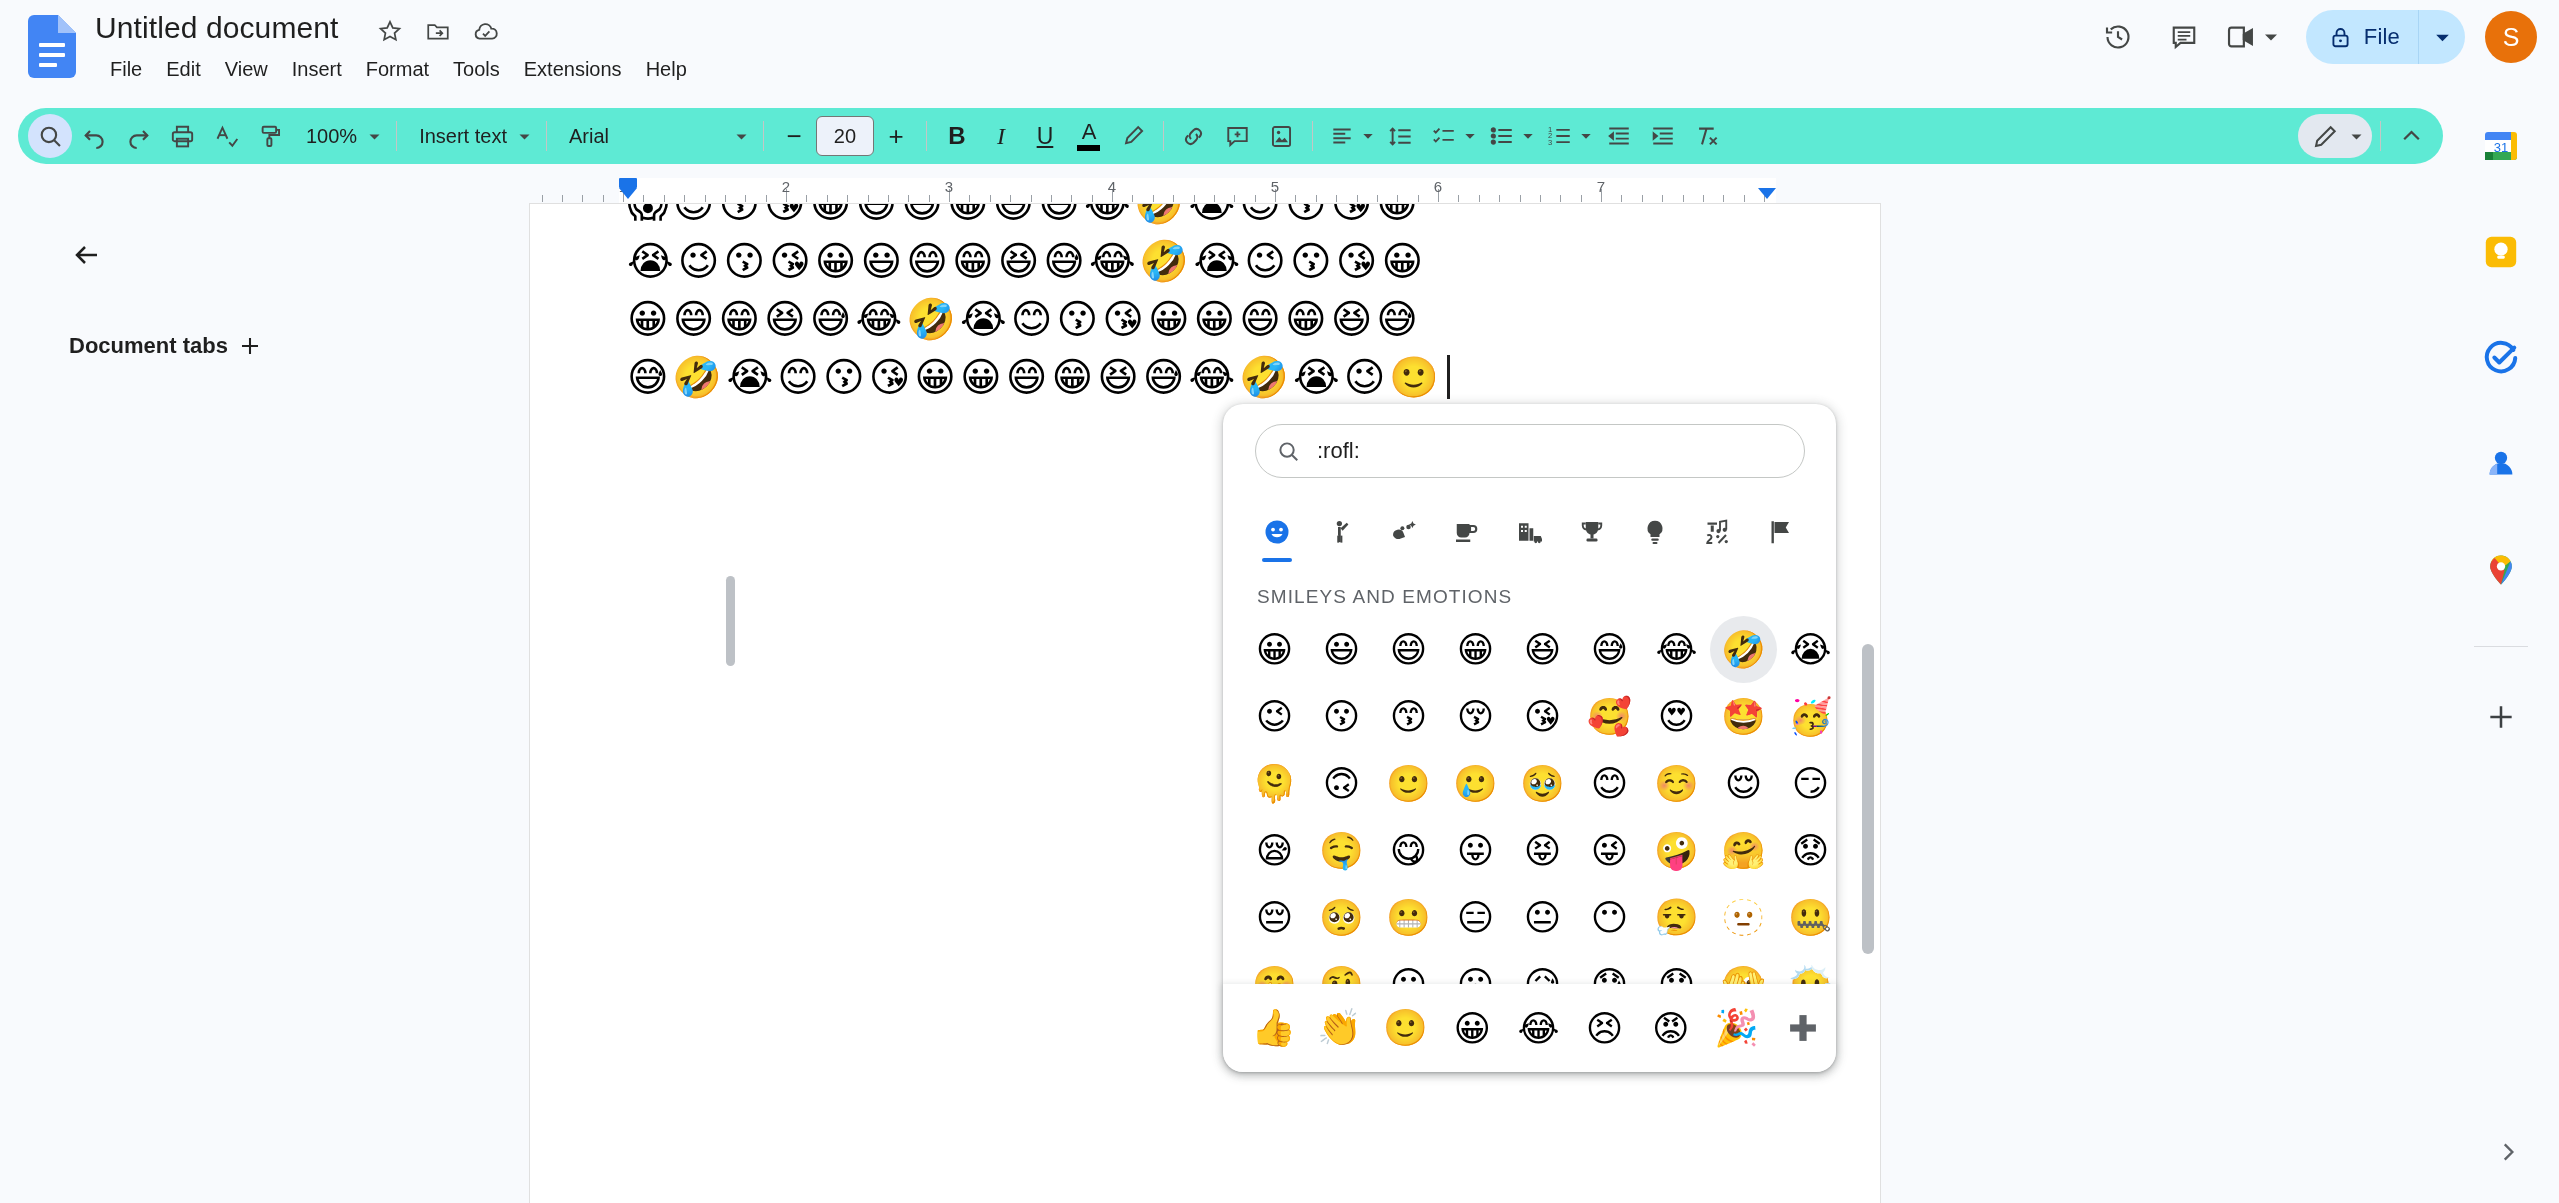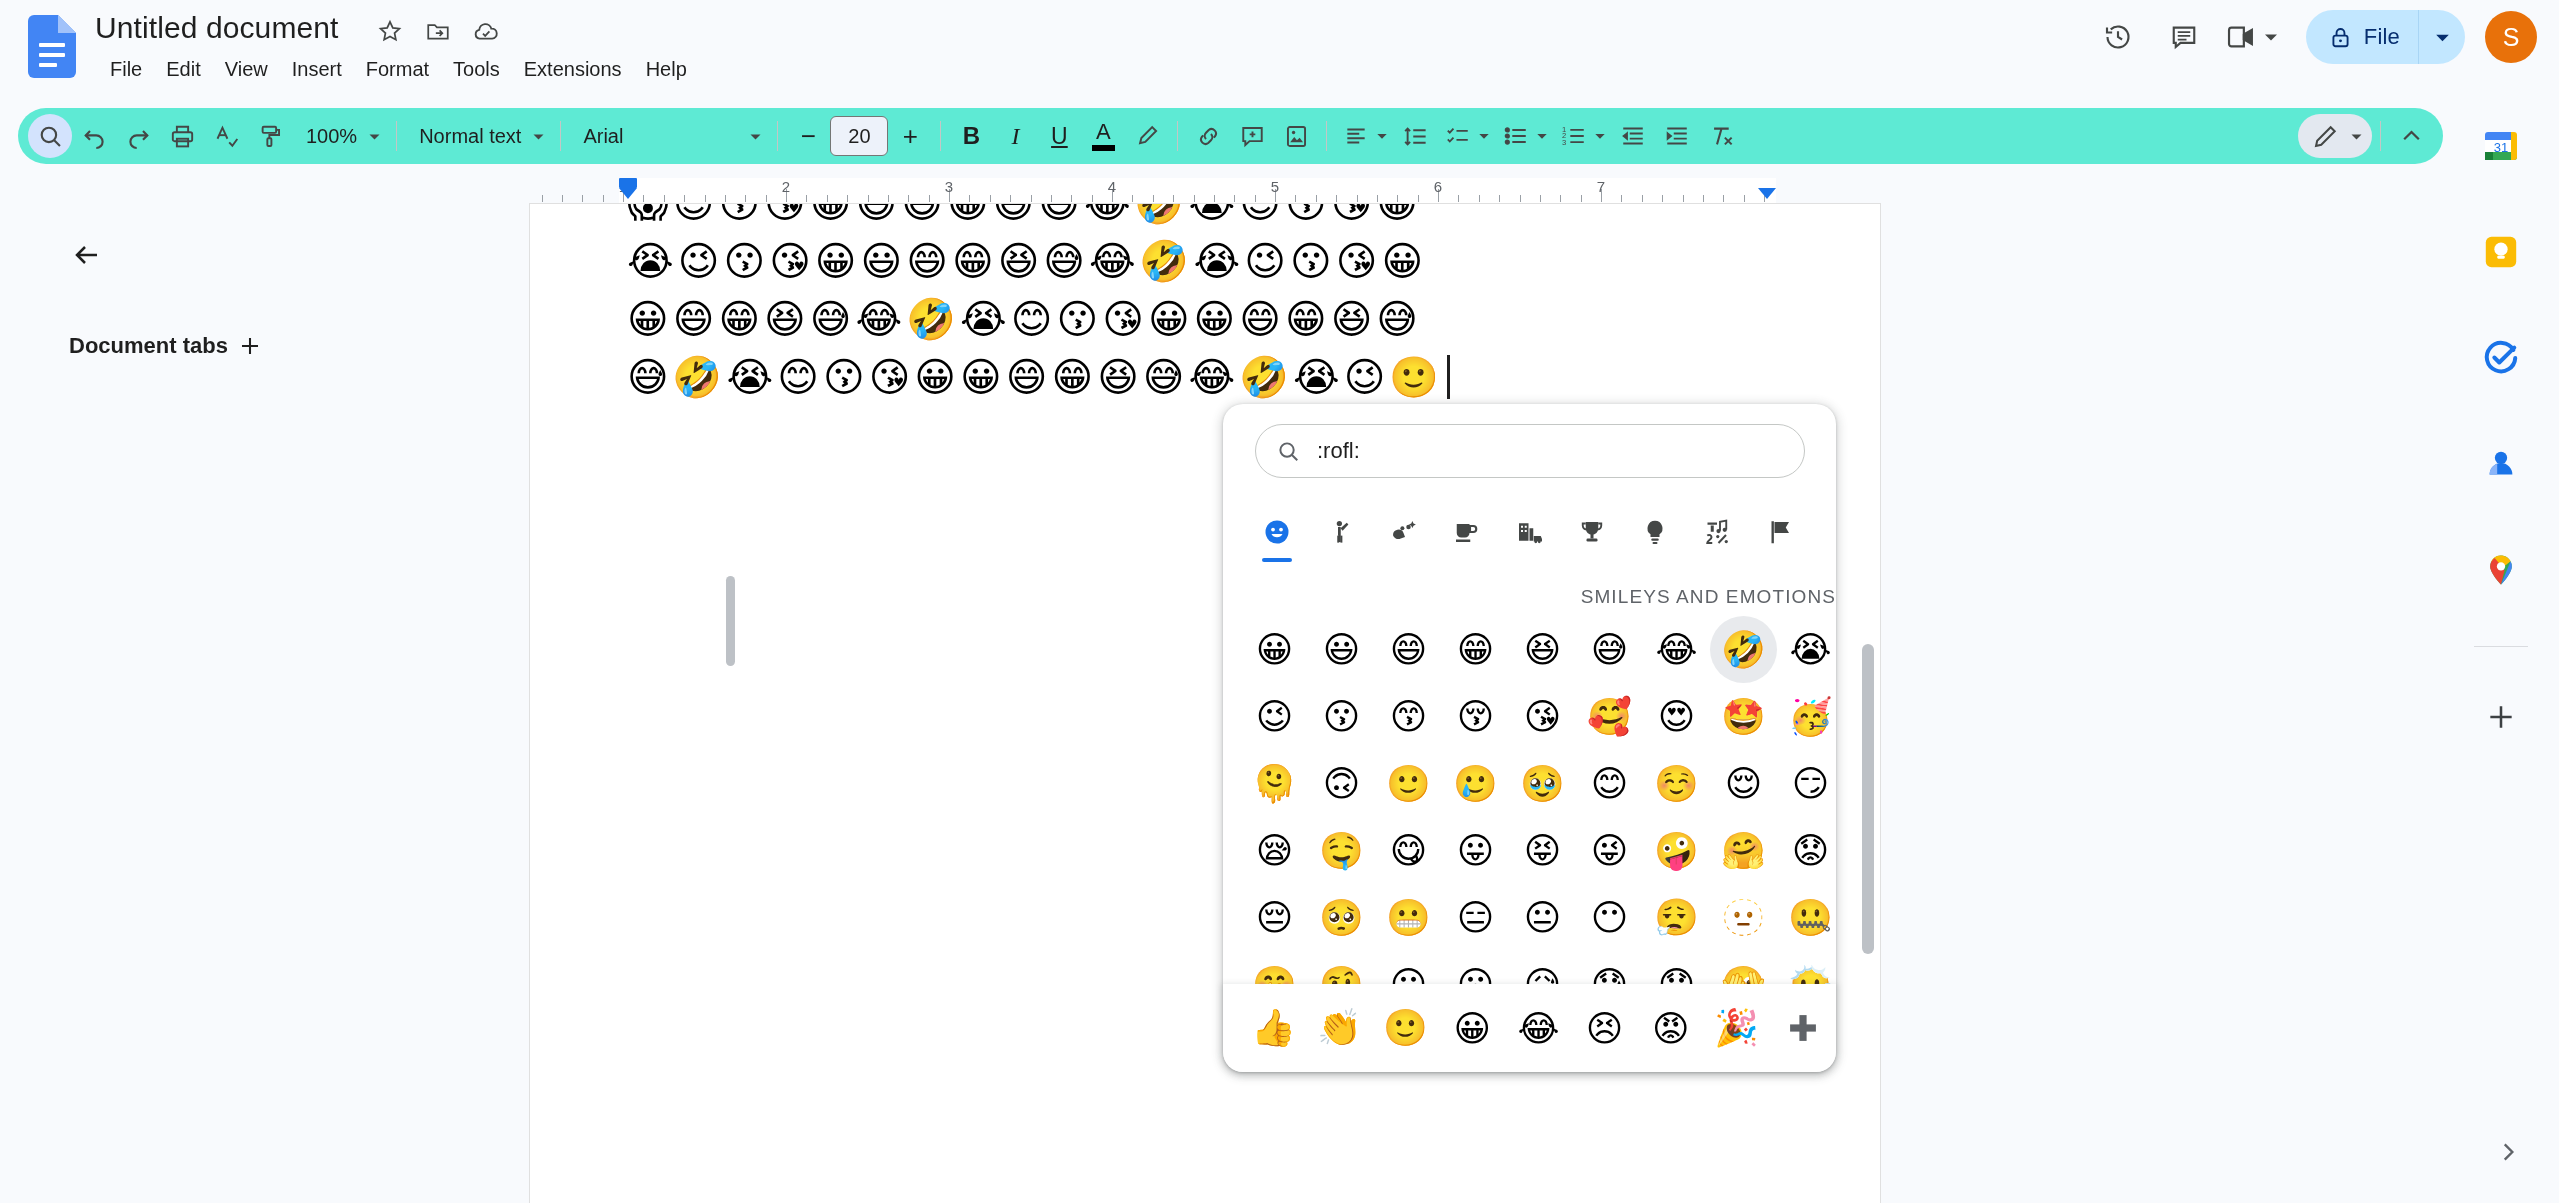--- a/index.html
+++ b/index.html
@@ -113,21 +113,21 @@
   .search-wrap { position: absolute; left: 1255px; top: 424px; width: 550px; height: 54px;
                  border: 1px solid #c4c7c5; border-radius: 27px; display: flex; align-items: center; padding: 0 20px; background:#fff; }
   .search-input-txt { font-size: 22px; color: #1f1f1f; margin-left: 16px; }
   .cat-tabs { position: absolute; left: 1245px; top: 500px; width: 570px; height: 64px; display: flex; align-items: center; }
   .cat { width: 63px; height: 56px; display: flex; align-items: center; justify-content: center; cursor: pointer; position: relative; }
   .cat.active::after {
     content: ''; position: absolute; bottom: -2px; left: 50%; transform: translateX(-50%);
     width: 30px; height: 4px; background: #1a73e8; border-radius: 2px;
   }
   .grid-area {
-    position: absolute; left: 1223px; top: 566px; width: 613px; height: 418px; background: #fff; overflow: hidden; text-align: right;
+    position: absolute; left: 1223px; top: 566px; width: 613px; height: 418px; background: #fff; overflow: hidden;
   }
   .grid-head { font-size: 19px; color: #5f6368; letter-spacing: 1.1px; padding: 20px 0 8px 34px; }
   .emoji-grid { display: grid; grid-template-columns: repeat(9, 67px); padding-left: 18px; }
   .emoji-cell {
     width: 67px; height: 67px; display: flex; align-items: center; justify-content: center;
     font-size: 36px; cursor: pointer; border-radius: 50%;
     font-family: "DejaVu Sans", sans-serif;
   }
   .emoji-cell.hovered { background: #e8eaed; }
   .picker-scroll-thumb { position: absolute; right: 1824px; top: 576px; width: 9px; height: 90px; background: #bdc1c6; border-radius: 5px; }
@@ -295,21 +295,21 @@
 
     <div class="tb-combo">
       <span class="tb-text">100%</span>
       <svg class="caret-sm" width="15" height="15" viewBox="0 0 12 12">
           <path d="M2 4.3l4 4 4-4z" fill="#444746"></path>
         </svg>
     </div>
     <div class="tb-sep"></div>
 
     <div class="tb-combo">
-      <span class="tb-text">Normal text</span>
+      <span class="tb-text">Insert text</span>
       <svg class="caret-sm" width="15" height="15" viewBox="0 0 12 12">
           <path d="M2 4.3l4 4 4-4z" fill="#444746"></path>
         </svg>
     </div>
     <div class="tb-sep"></div>
 
     <div class="tb-combo" style="width:200px">
       <span class="tb-text" style="flex:1">Arial</span>
       <svg class="caret-sm" width="15" height="15" viewBox="0 0 12 12">
           <path d="M2 4.3l4 4 4-4z" fill="#444746"></path>

